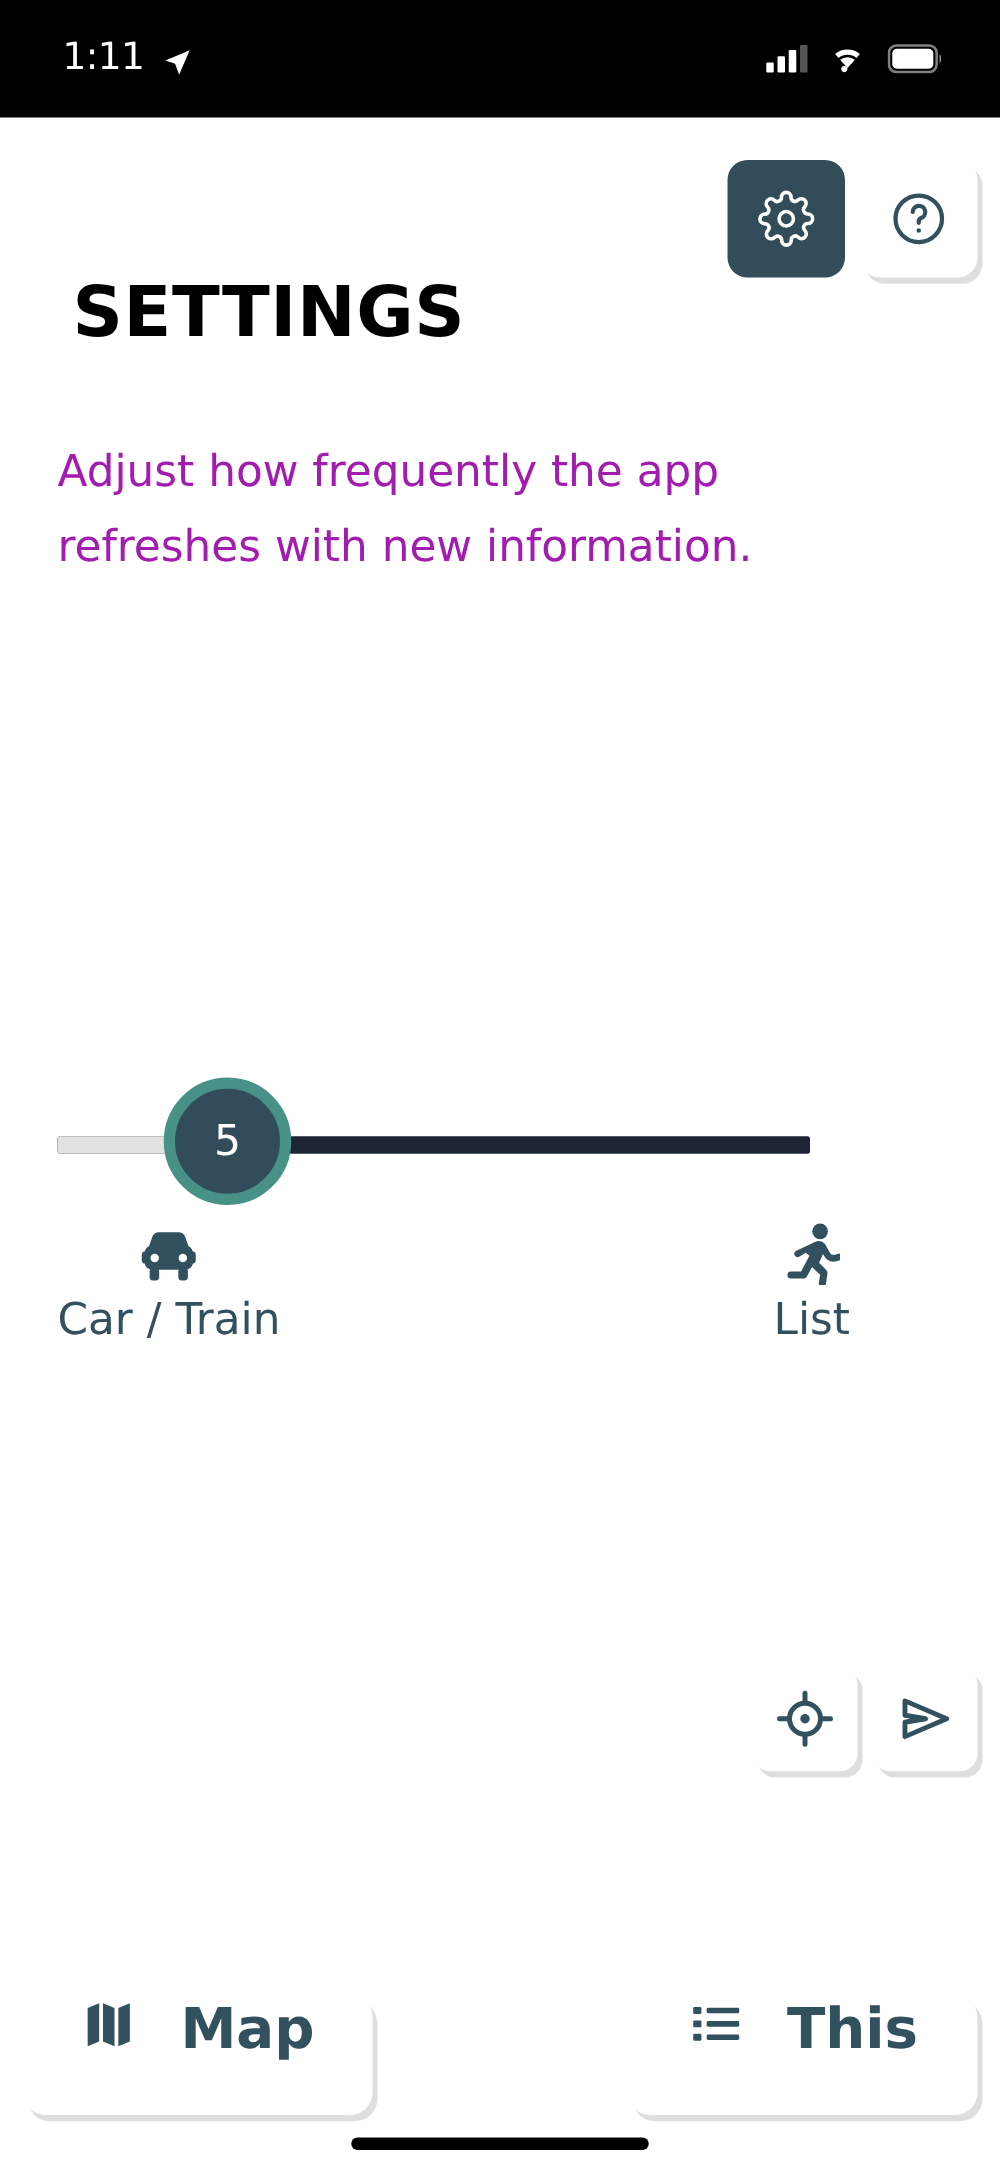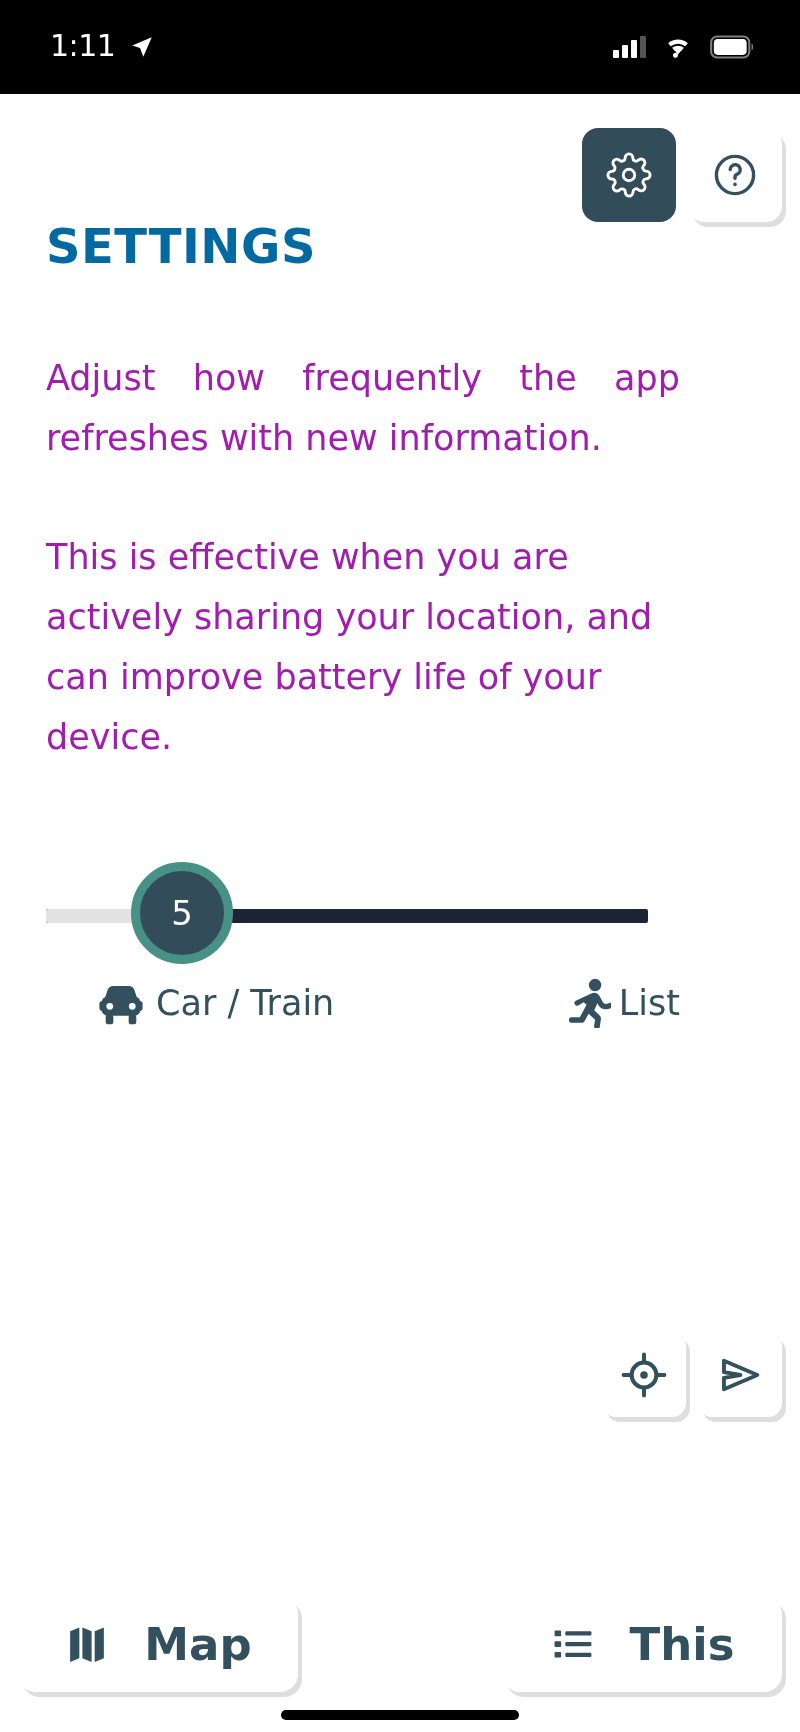--- a/index.html
+++ b/index.html
@@ -27,21 +27,21 @@
     width: 800px;
     height: 94px;
     background: #000000;
     display: flex;
     align-items: center;
     justify-content: space-between;
     padding: 0 46px 0 50px;
   }
   .sb-left {
     display: flex;
-    align-items: center;
+    align-items: flex-end;
     gap: 14px;
     text-decoration: underline;
   }
   .sb-time {
     color: #ffffff;
     font-size: 30px;
     font-family: "DejaVu Sans", sans-serif;
     letter-spacing: -0.5px;
     line-height: 1;
     padding-bottom: 2px;
@@ -79,24 +79,24 @@
   }
   .sq-btn.active {
     background: #334c5a;
     box-shadow: none;
   }
 
   
   .page-title {
     position: absolute;
     top: 218px;
-    left: 46px;
-    font-size: 48px;
+    left: 58px;
+    font-size: 56px;
     font-weight: bold;
-    color: #0369a1;
+    color: #000000;
     letter-spacing: 0.5px;
     font-family: "DejaVu Sans", sans-serif;
   }
 
   .body-copy {
     position: absolute;
     top: 348px;
     left: 46px;
     width: 634px;
     color: #a21caf;
@@ -157,24 +157,23 @@
   .modes {
     position: absolute;
     top: 978px;
     left: 46px;
     width: 634px;
     display: flex;
     justify-content: space-between;
   }
   .mode {
     display: flex;
-    flex-direction: row;
+    flex-direction: column;
     align-items: center;
     gap: 8px;
-    margin-left: 48px;
   }
   .mode .ic { height: 50px; display: flex; align-items: flex-end; }
   .mode-label {
     font-size: 35px;
     color: #33505e;
     font-family: "DejaVu Sans", sans-serif;
     white-space: nowrap;
   }
 
   
@@ -207,21 +206,20 @@
     justify-content: space-between;
     padding: 0 18px;
   }
   .nav-btn {
     width: 280px;
     height: 96px;
     border-radius: 18px;
     background: #ffffff;
     box-shadow: 4px 5px 0 rgba(0,0,0,0.13);
     display: flex;
-    align-items: center;
     justify-content: center;
     gap: 34px;
   }
   .nav-label {
     font-size: 45px;
     font-weight: bold;
     color: #33505e;
     font-family: "DejaVu Sans", sans-serif;
   }
 
@@ -282,21 +280,20 @@
         <path d="M9.6 9.3a2.5 2.5 0 1 1 3.3 2.4c-.6.25-.9.8-.9 1.5v.4"></path>
         <circle cx="12" cy="16.7" r="0.9" fill="#33505e" stroke="none"></circle>
       </svg>
     </div>
   </div>
 
   <div class="page-title">SETTINGS</div>
 
   <div class="body-copy">
     <p>Adjust how frequently the app refreshes with new information.</p>
-    <p>This is effective when you are actively sharing your location, and can improve battery life of your device.</p>
   </div>
 
   <div class="slider-wrap">
     <div class="track"></div>
     <div class="track-filled"></div>
     <div class="thumb">
       <span>5</span>
     </div>
   </div>
 

